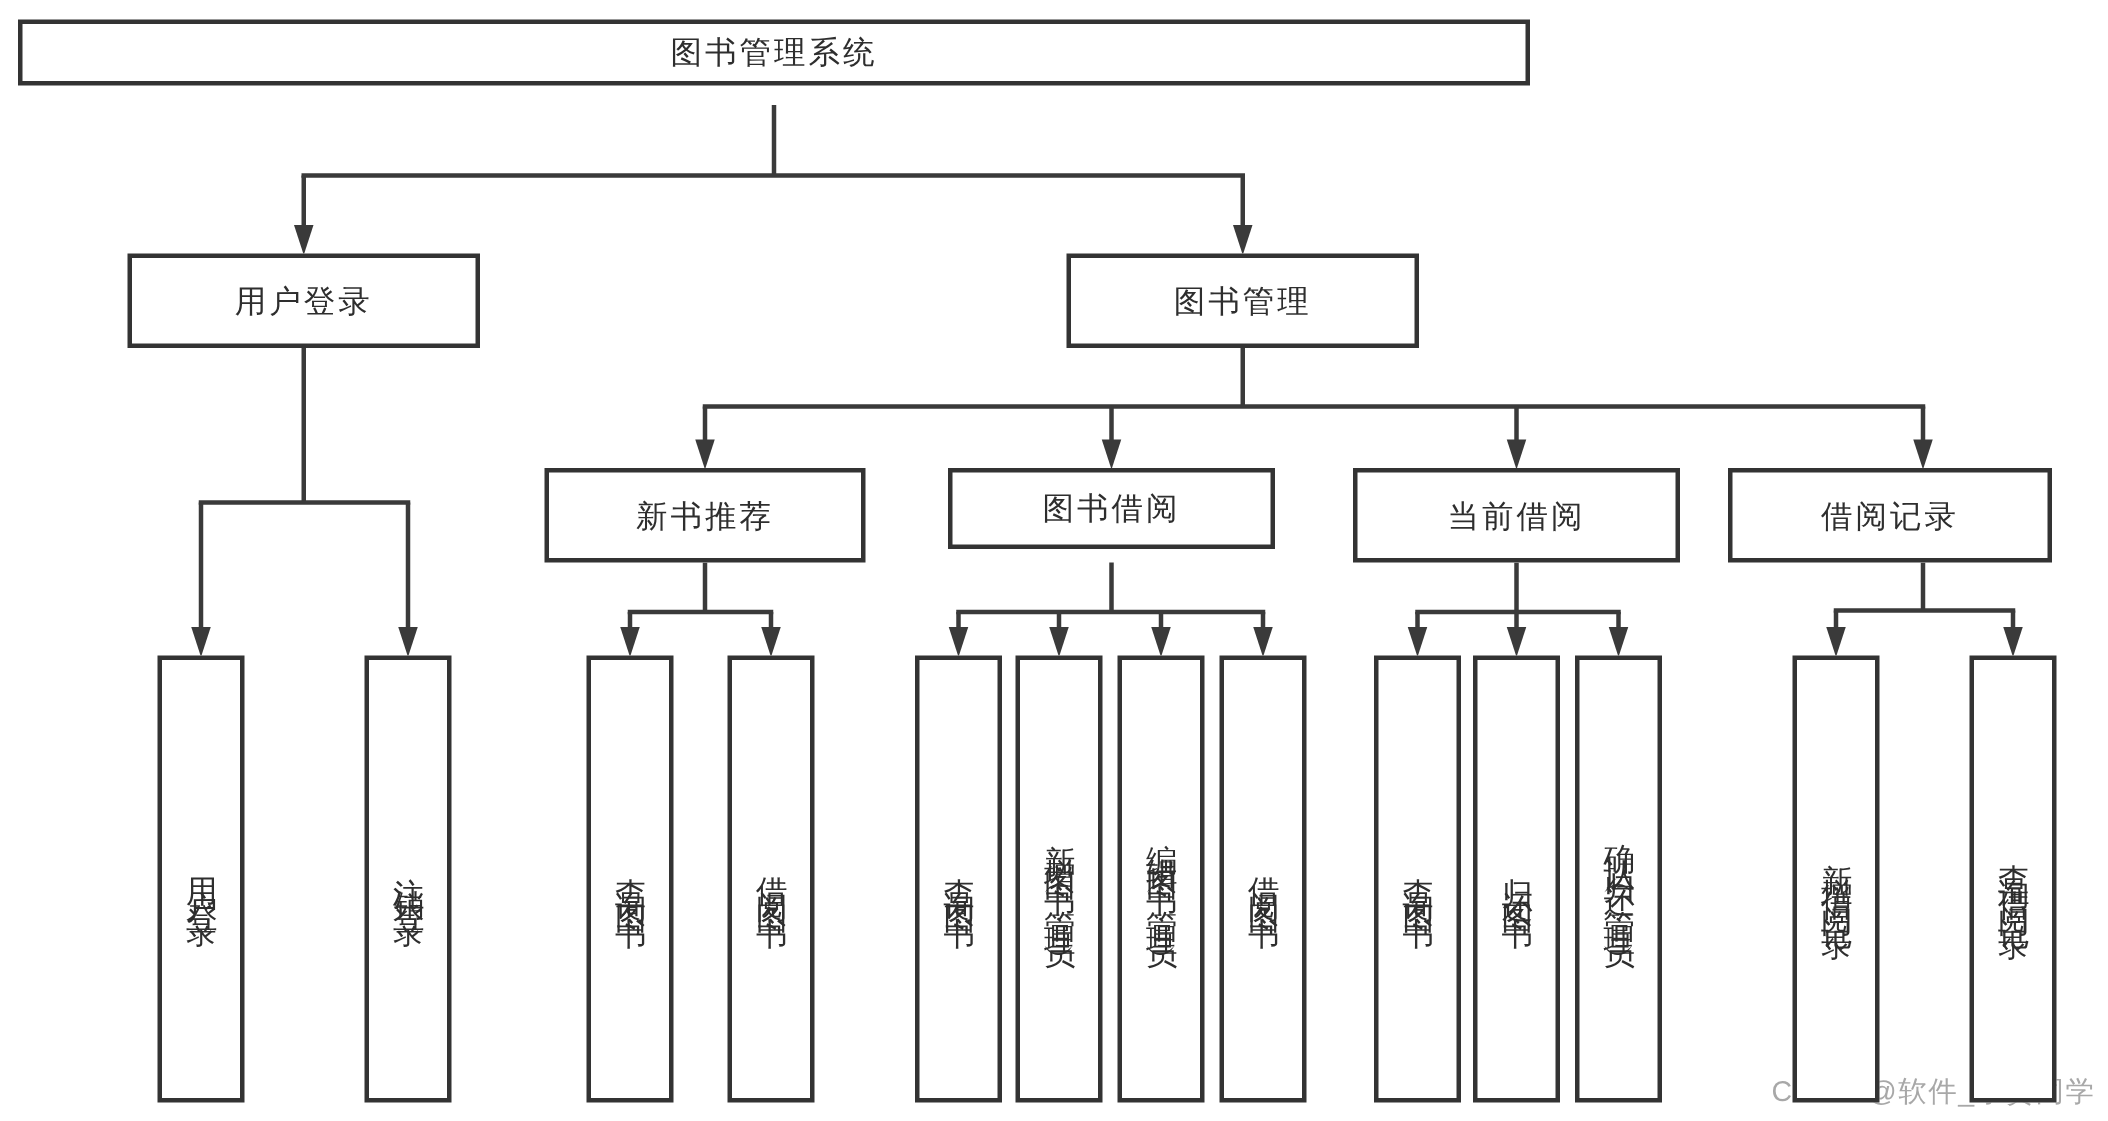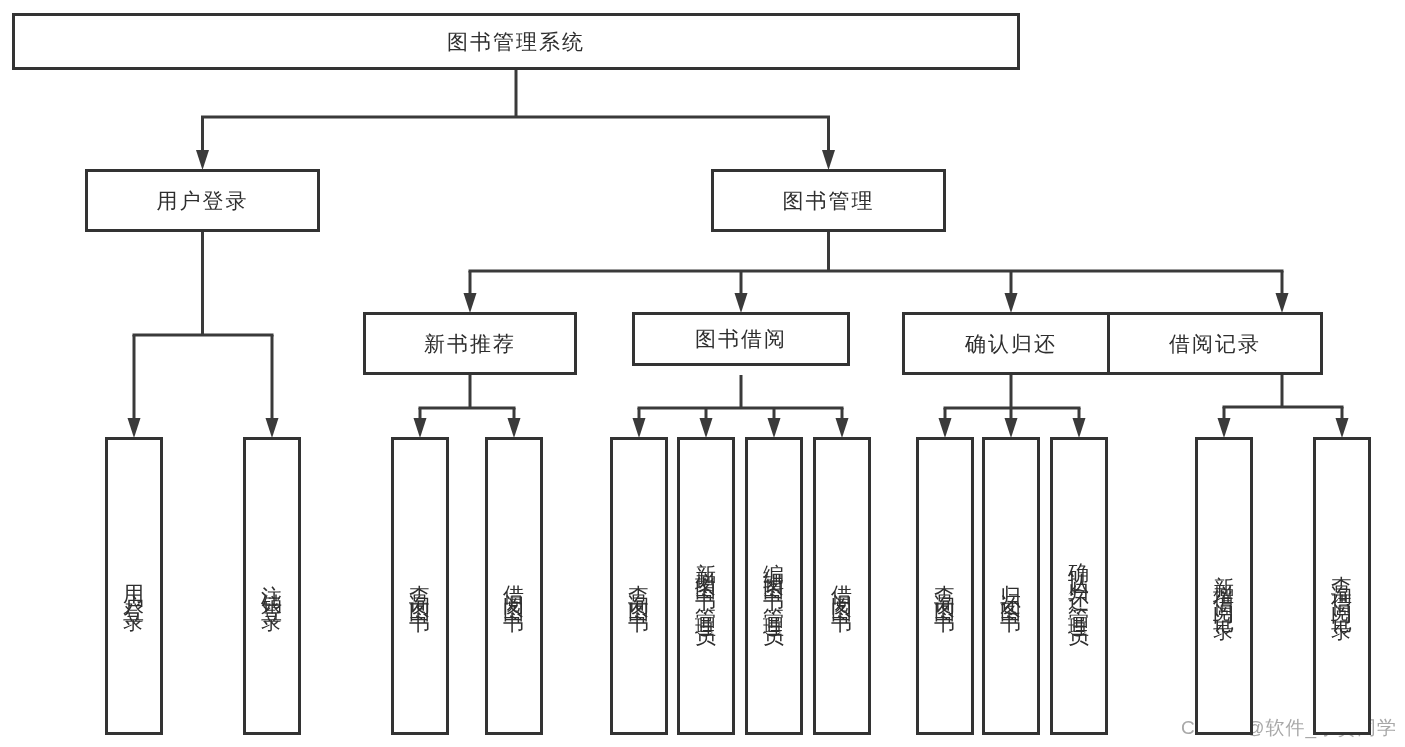--- a/index.html
+++ b/index.html
@@ -108,27 +108,27 @@
       <polygon points="1072.5,418 1085.5,418 1079,438" fill="#3a3a3a"></polygon>
       <line x1="1282" y1="375" x2="1282" y2="407" stroke="#3a3a3a" stroke-width="3"></line>
       <line x1="1222.5" y1="407" x2="1343.5" y2="407" stroke="#3a3a3a" stroke-width="3"></line>
       <line x1="1224" y1="407" x2="1224" y2="420" stroke="#3a3a3a" stroke-width="3"></line>
       <polygon points="1217.5,418 1230.5,418 1224,438" fill="#3a3a3a"></polygon>
       <line x1="1342" y1="407" x2="1342" y2="420" stroke="#3a3a3a" stroke-width="3"></line>
       <polygon points="1335.5,418 1348.5,418 1342,438" fill="#3a3a3a"></polygon>
     </svg>
 
   <div class="watermark">CSDN @软件_小贺同学</div>
-<div class="node node-h" style="left: 12px; top: 13px; width: 1008px; height: 57px; border-color: rgb(51, 51, 51); background: rgb(255, 255, 255); color: rgb(46, 46, 46);">图书管理系统</div>
+<div class="node node-h" style="left: 12px; top: 13px; width: 1008px; height: 44px; border-color: rgb(51, 51, 51); background: rgb(255, 255, 255); color: rgb(46, 46, 46);">图书管理系统</div>
     <div class="node node-h" style="left: 85px; top: 169px; width: 235px; height: 63px; border-color: rgb(51, 51, 51); background: rgb(255, 255, 255); color: rgb(46, 46, 46);">用户登录</div>
     <div class="node node-h" style="left: 363px; top: 312px; width: 214px; height: 63px; border-color: rgb(51, 51, 51); background: rgb(255, 255, 255); color: rgb(46, 46, 46);">新书推荐</div>
     <div class="node node-h" style="left: 711px; top: 169px; width: 235px; height: 63px; border-color: rgb(51, 51, 51); background: rgb(255, 255, 255); color: rgb(46, 46, 46);">图书管理</div>
     <div class="node node-h" style="left: 632px; top: 312px; width: 218px; height: 54px; border-color: rgb(51, 51, 51); background: rgb(255, 255, 255); color: rgb(46, 46, 46);">图书借阅</div>
-    <div class="node node-h" style="left: 902px; top: 312px; width: 218px; height: 63px; border-color: rgb(51, 51, 51); background: rgb(255, 255, 255); color: rgb(46, 46, 46);">确认归还</div>
-    <div class="node node-h" style="left: 1107px; top: 312px; width: 216px; height: 63px; border-color: rgb(51, 51, 51); background: rgb(255, 255, 255); color: rgb(46, 46, 46);">借阅记录</div>
+    <div class="node node-h" style="left: 902px; top: 312px; width: 218px; height: 63px; border-color: rgb(51, 51, 51); background: rgb(255, 255, 255); color: rgb(46, 46, 46);">当前借阅</div>
+    <div class="node node-h" style="left: 1152px; top: 312px; width: 216px; height: 63px; border-color: rgb(51, 51, 51); background: rgb(255, 255, 255); color: rgb(46, 46, 46);">借阅记录</div>
     <div class="node node-v" style="left: 105px; top: 437px; width: 58px; height: 298px; border-color: rgb(51, 51, 51); background: rgb(255, 255, 255); color: rgb(46, 46, 46);">用户登录</div>
     <div class="node node-v" style="left: 243px; top: 437px; width: 58px; height: 298px; border-color: rgb(51, 51, 51); background: rgb(255, 255, 255); color: rgb(46, 46, 46);">注销登录</div>
     <div class="node node-v" style="left: 391px; top: 437px; width: 58px; height: 298px; border-color: rgb(51, 51, 51); background: rgb(255, 255, 255); color: rgb(46, 46, 46);">查询图书</div>
     <div class="node node-v" style="left: 485px; top: 437px; width: 58px; height: 298px; border-color: rgb(51, 51, 51); background: rgb(255, 255, 255); color: rgb(46, 46, 46);">借阅图书</div>
     <div class="node node-v" style="left: 610px; top: 437px; width: 58px; height: 298px; border-color: rgb(51, 51, 51); background: rgb(255, 255, 255); color: rgb(46, 46, 46);">查询图书</div>
     <div class="node node-v" style="left: 677px; top: 437px; width: 58px; height: 298px; border-color: rgb(51, 51, 51); background: rgb(255, 255, 255); color: rgb(46, 46, 46);">新增图书（管理员）</div>
     <div class="node node-v" style="left: 745px; top: 437px; width: 58px; height: 298px; border-color: rgb(51, 51, 51); background: rgb(255, 255, 255); color: rgb(46, 46, 46);">编辑图书（管理员）</div>
     <div class="node node-v" style="left: 813px; top: 437px; width: 58px; height: 298px; border-color: rgb(51, 51, 51); background: rgb(255, 255, 255); color: rgb(46, 46, 46);">借阅图书</div>
     <div class="node node-v" style="left: 916px; top: 437px; width: 58px; height: 298px; border-color: rgb(51, 51, 51); background: rgb(255, 255, 255); color: rgb(46, 46, 46);">查询图书</div>
     <div class="node node-v" style="left: 982px; top: 437px; width: 58px; height: 298px; border-color: rgb(51, 51, 51); background: rgb(255, 255, 255); color: rgb(46, 46, 46);">归还图书</div>

